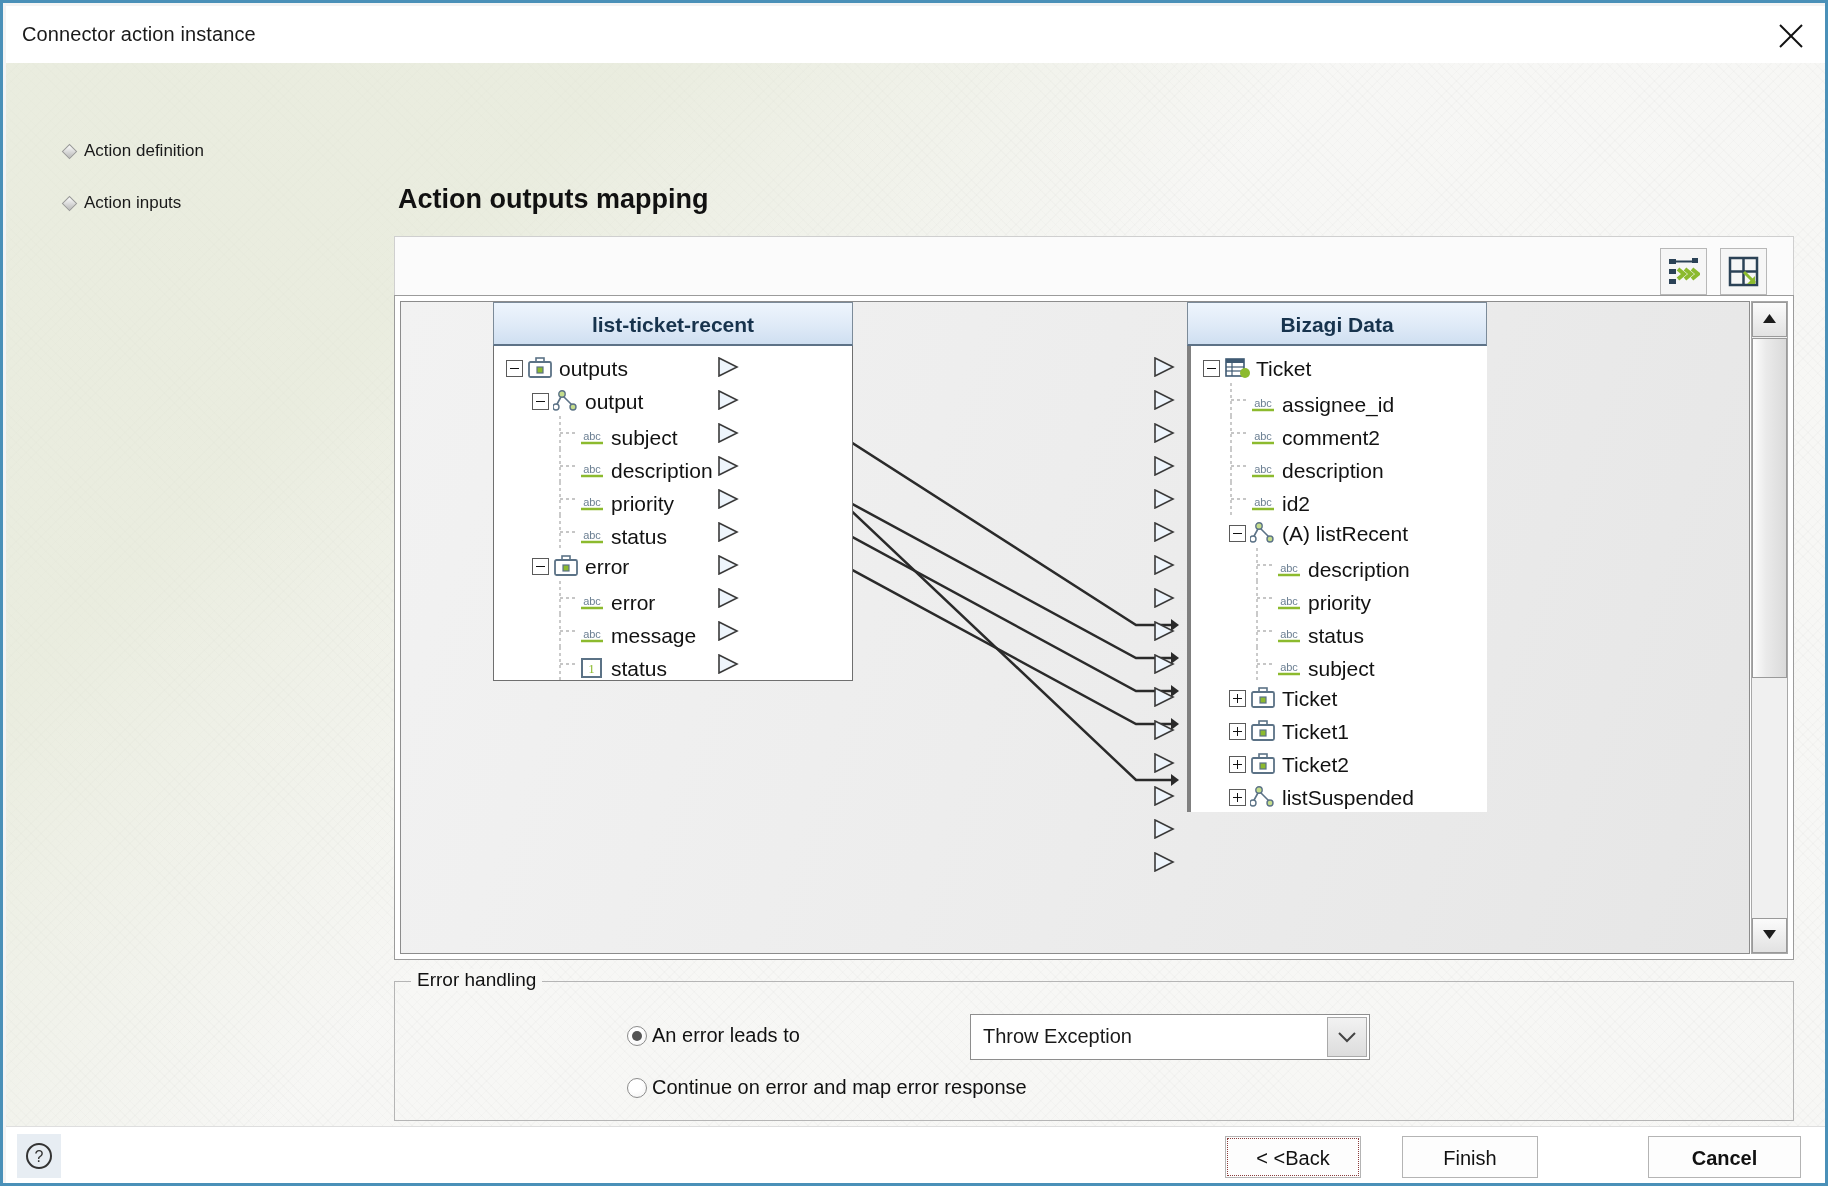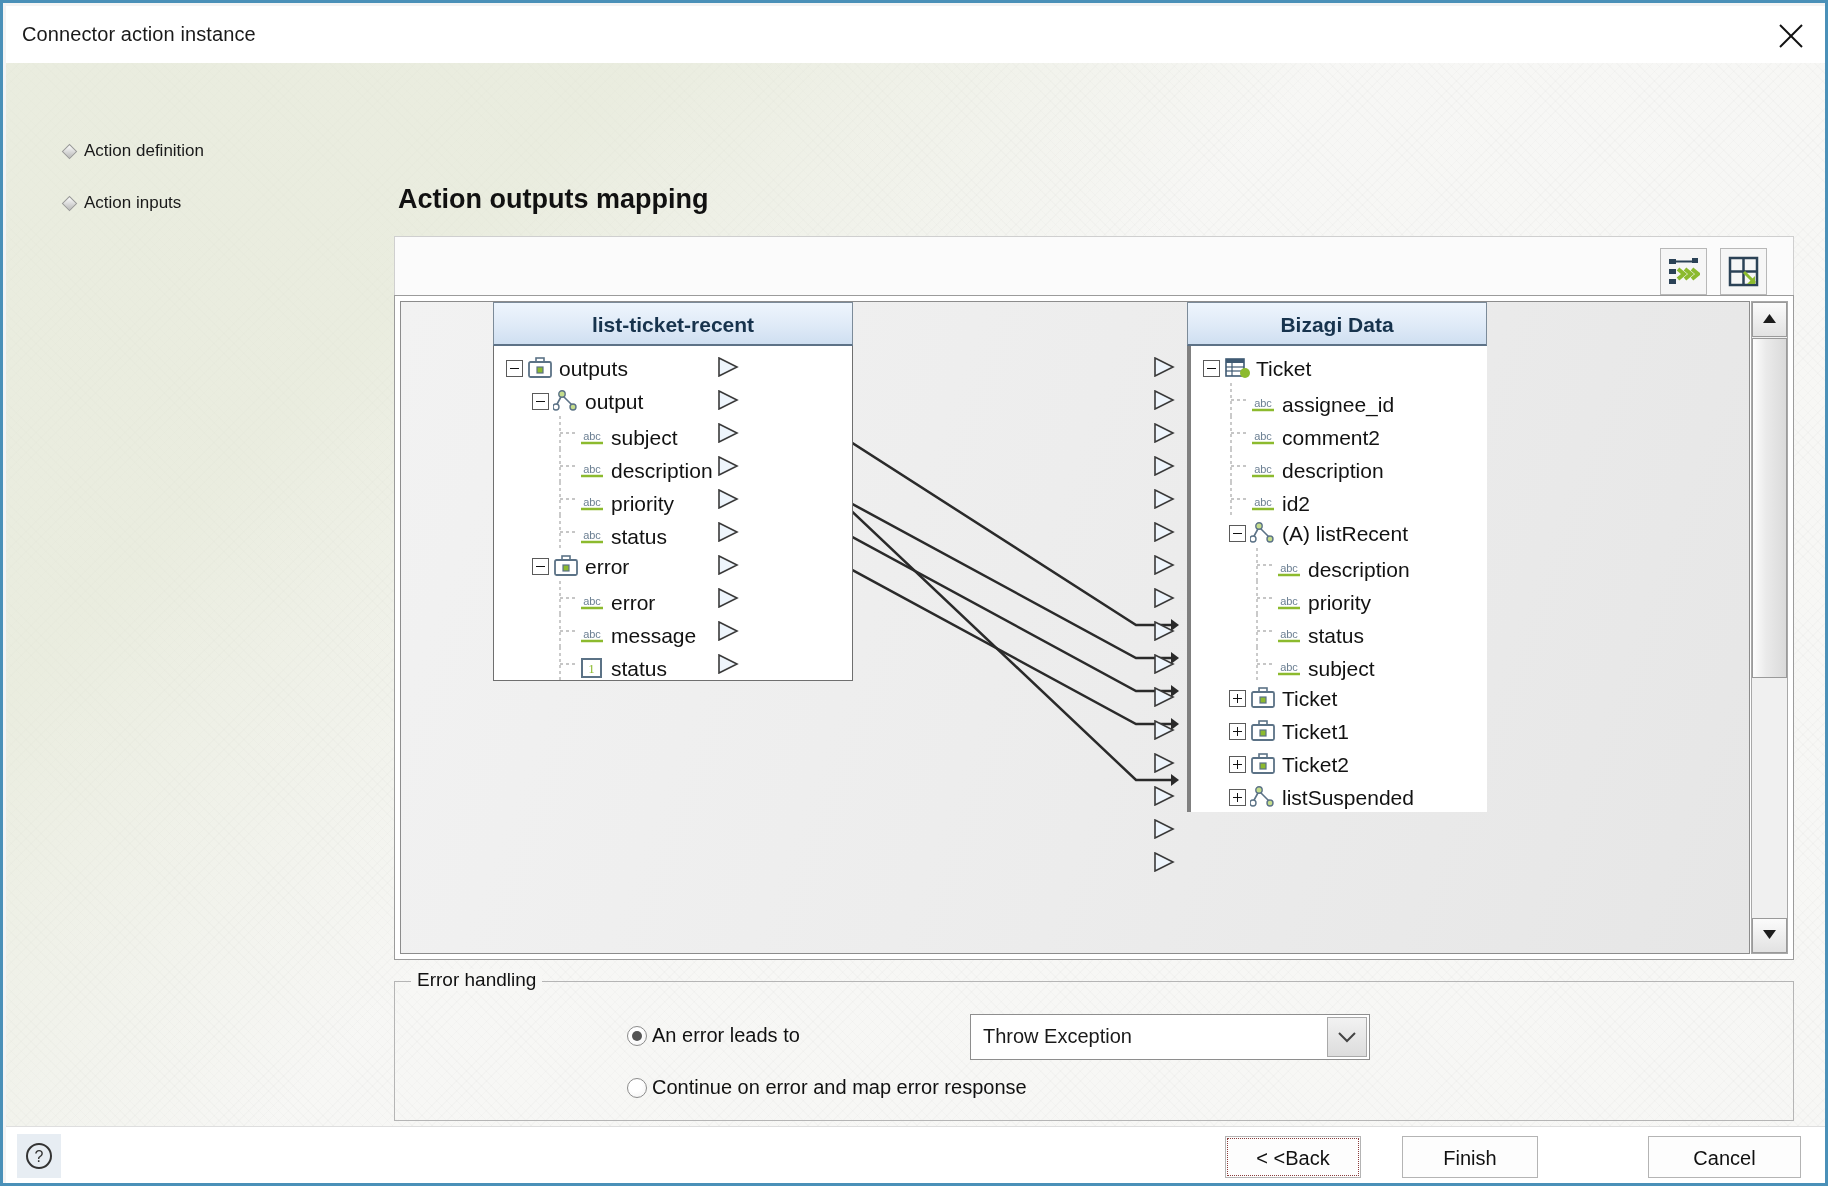--- a/index.html
+++ b/index.html
@@ -328,21 +328,21 @@
     text-align:center;
     font-size: 20px;
     color: #111;
     background: #fdfdfd;
     border: 1px solid #b4b4b4;
     box-sizing: border-box;
     cursor: pointer;
   }
   #btn-back   { right: 467px; width: 136px; outline: 1px dotted #8a3b3b; outline-offset: -3px; }
   #btn-finish { right: 290px; width: 136px; }
-  #btn-cancel { right: 27px;  width: 153px; }
+  #btn-cancel { right: 27px;  width: 153px; font-weight: bold; }
 </style>
 </head>
 <body>
 
 <div id="window">
 
   <div id="titlebar">
     <div id="title-text">Connector action instance</div>
     <div id="close-button">
       <svg width="26" height="26" viewBox="0 0 26 26">

